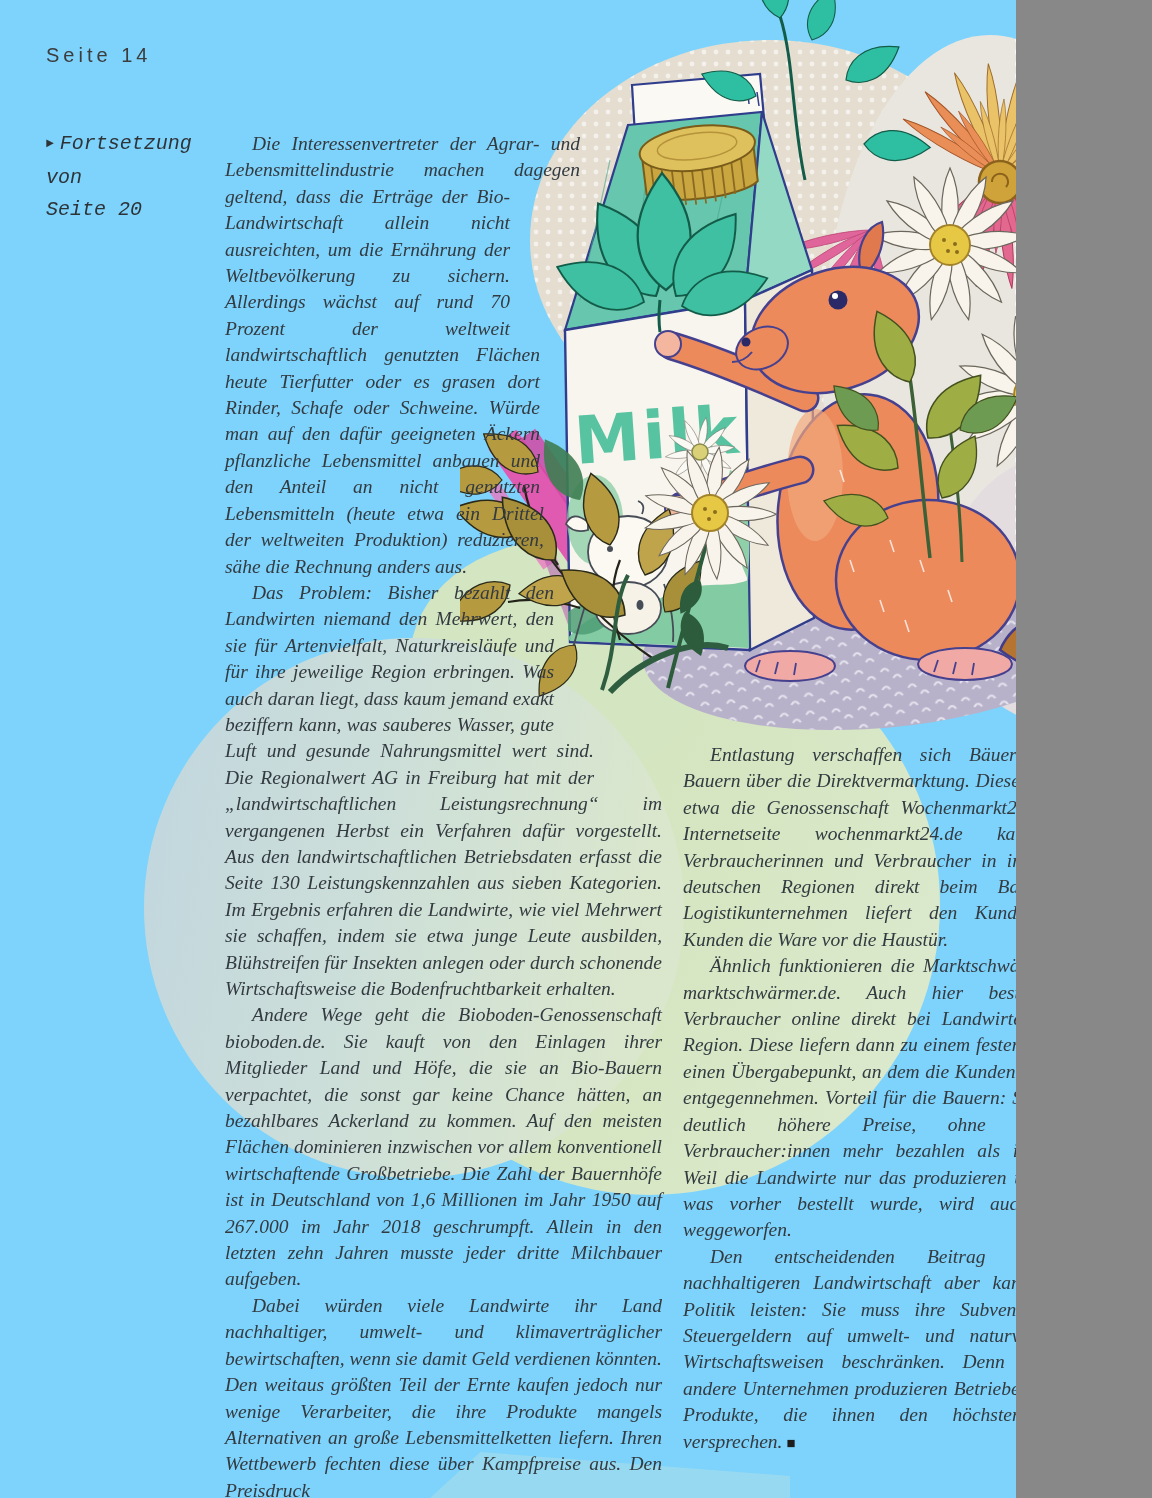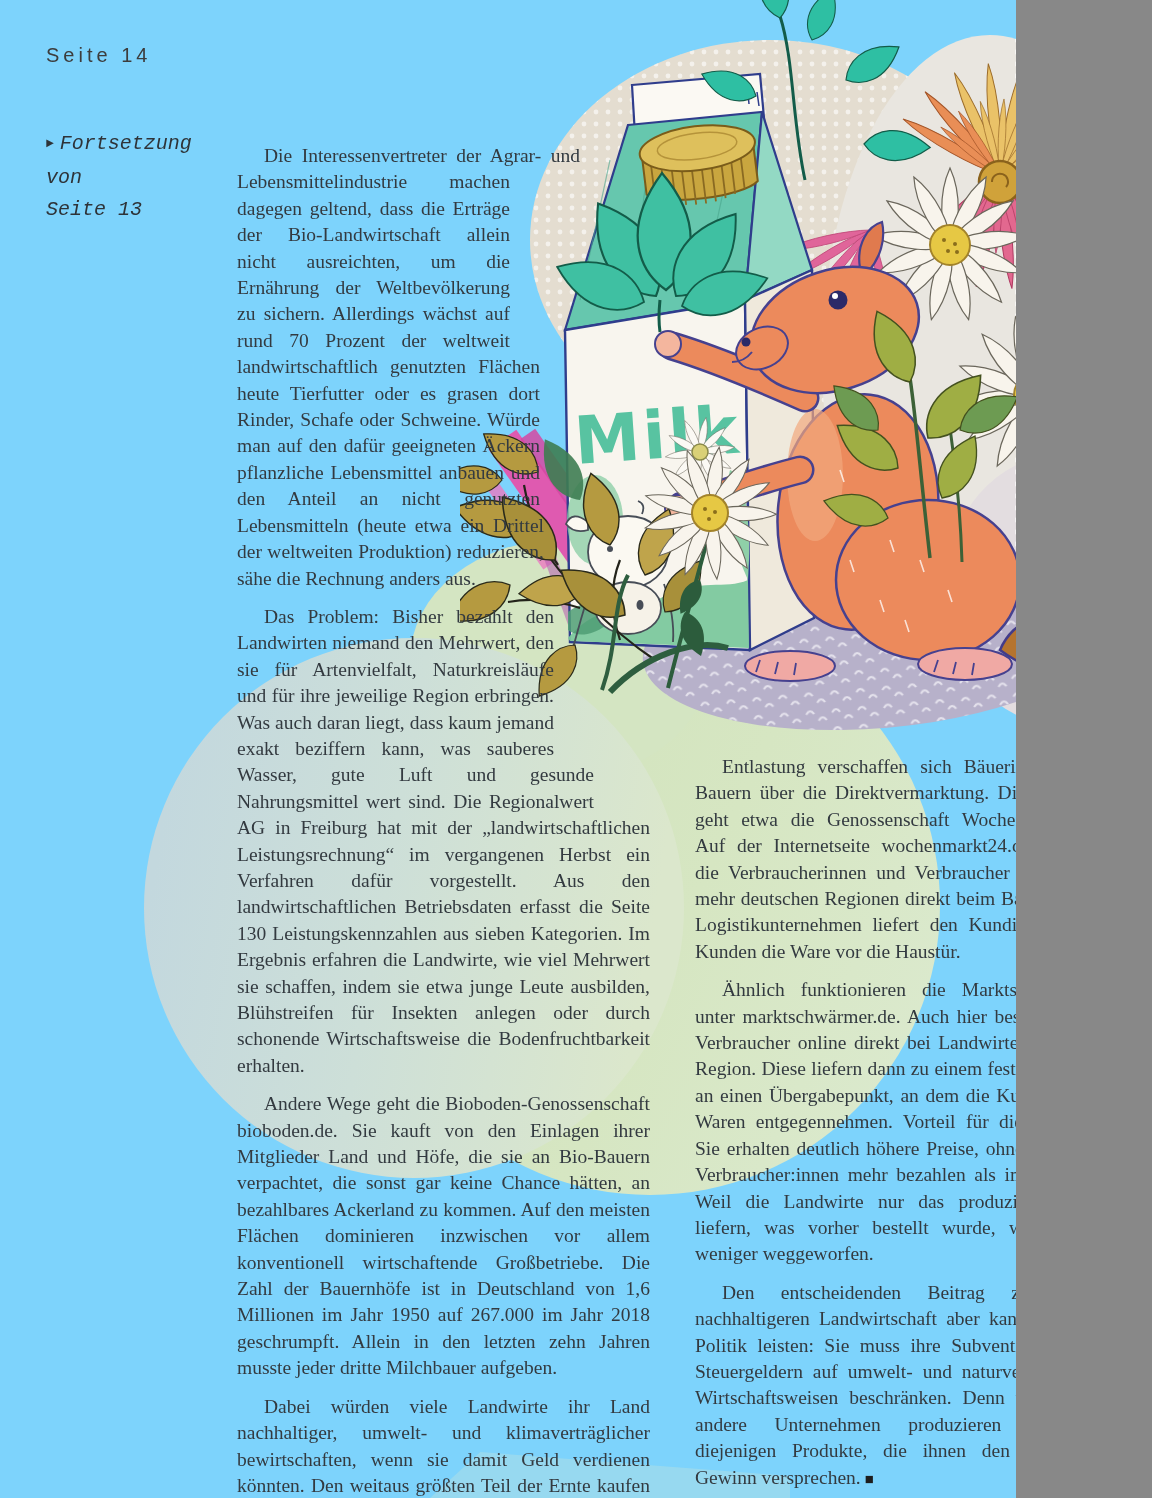--- a/index.html
+++ b/index.html
@@ -30,21 +30,21 @@
   #continuation{
     position:absolute; left:46px; top:128px; width:180px; z-index:5;
     font-style:italic; font-size:20px; line-height:32px; color:#2e3338;font-family:Liberation Mono, monospace;
   }
   #continuation .marker{font-style:normal; font-size:13px; position:relative; top:-2px; margin-right:6px;}
   
   .col{position:absolute; z-index:5; font-size:19.5px; line-height:26.4px;
     text-align:justify; hyphens:auto; -webkit-hyphens:auto;}
   #left-col{left:225px; top:131px; width:437px;}
   #right-col{left:683px; top:742px; width:424px;}
-  .col p{margin:12px;}
+  .col p{margin:0;font-style:italic;}
   .indent{text-indent:27px;}
   .spacer{float:right; clear:right;}
   #sp1{width:82px;height:53px;} #sp2{width:152px;height:158px;}
   #sp3{width:122px;height:158px;} #sp4{width:118px;height:79px;}
   #sp5{width:108px;height:158px;} #sp6{width:68px;height:53px;}
   .endmark{font-size:15px; letter-spacing:0; padding-left:4px; color:#1d1d1d;}
   
   #illustration{position:absolute; left:460px; top:0; z-index:2;}
 </style>
 </head>
@@ -53,21 +53,21 @@
 <div id="page">
 
   <div class="bg-circle" id="circle-green-right"></div>
   <div id="blob-green-undercarton" style="position:absolute;z-index:1;"></div>
   <div class="bg-circle" id="circle-bluegreen-left"></div>
   <div id="bottom-wedge"></div>
 
   <div id="page-label">Seite 14</div>
   <div id="continuation">
     <span class="marker">►</span><span>Fortsetzung von</span><br>
-    <span>Seite 13</span>
+    <span>Seite 20</span>
   </div>
 
   <svg id="illustration" width="692" height="745" viewBox="0 0 692 745">
     <defs>
       <pattern id="dots" width="12" height="12" patternUnits="userSpaceOnUse">
         <circle cx="4" cy="4" r="2.4" fill="#ffffff" opacity="0.75"></circle>
       </pattern>
       <pattern id="sqg" width="26" height="18" patternUnits="userSpaceOnUse">
         <path d="M2 6 q4 -6 8 0 M14 13 q4 -6 8 0" stroke="#eceaf2" stroke-width="2.2" fill="none"></path>
       </pattern>

